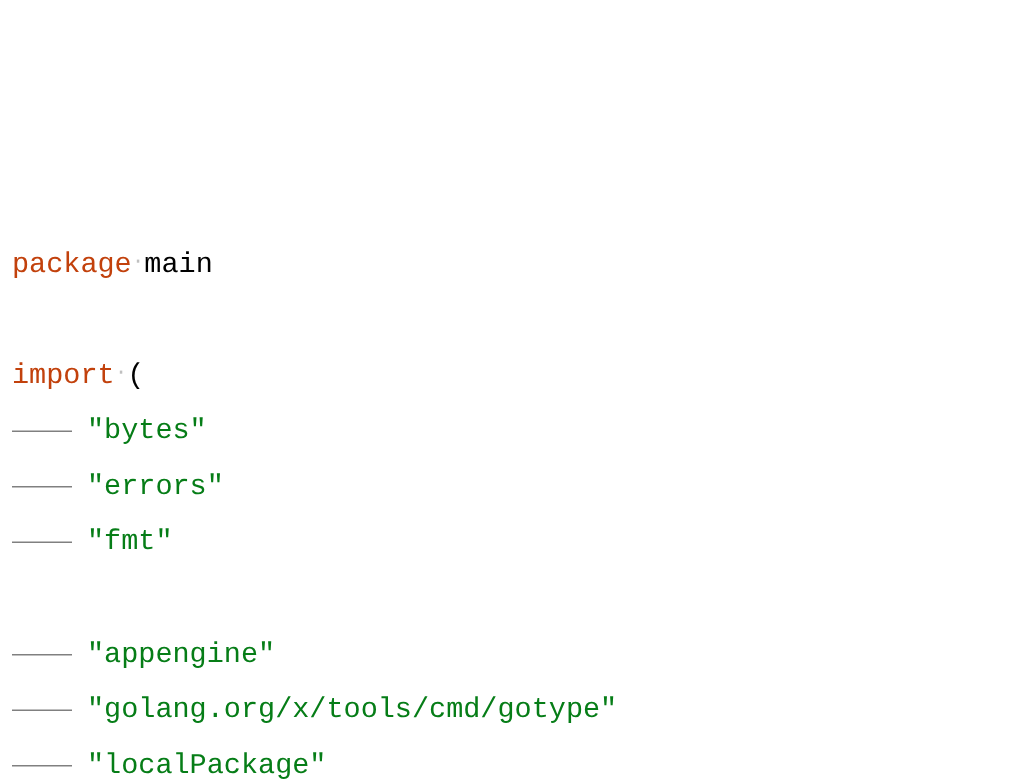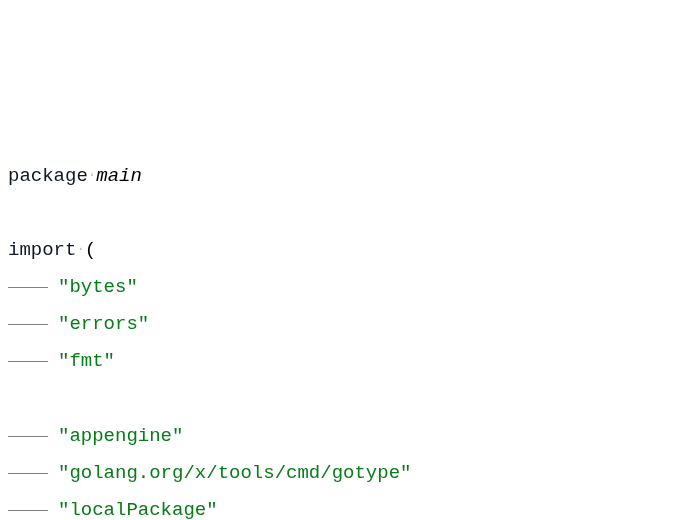--- a/index.html
+++ b/index.html
@@ -10,25 +10,24 @@
     body {
       font-family: 'Menlo', 'Monaco', 'Consolas', 'Courier New', monospace;
       font-size: 19px;
       line-height: 1.95;
       background: #ffffff;
       color: #000000;
       padding: 10px 8px;
       white-space: pre;
     }
     .keyword {
-      color: #0f172a;
+      color: #c2410c;
     }
     .identifier {
       color: #000000;
-      font-style: italic;
     }
     .string {
       color: #067d17;
     }
     .paren {
       color: #000000;
     }
     .space-dot {
       color: #c0c0c0;
       font-size: 14px;

